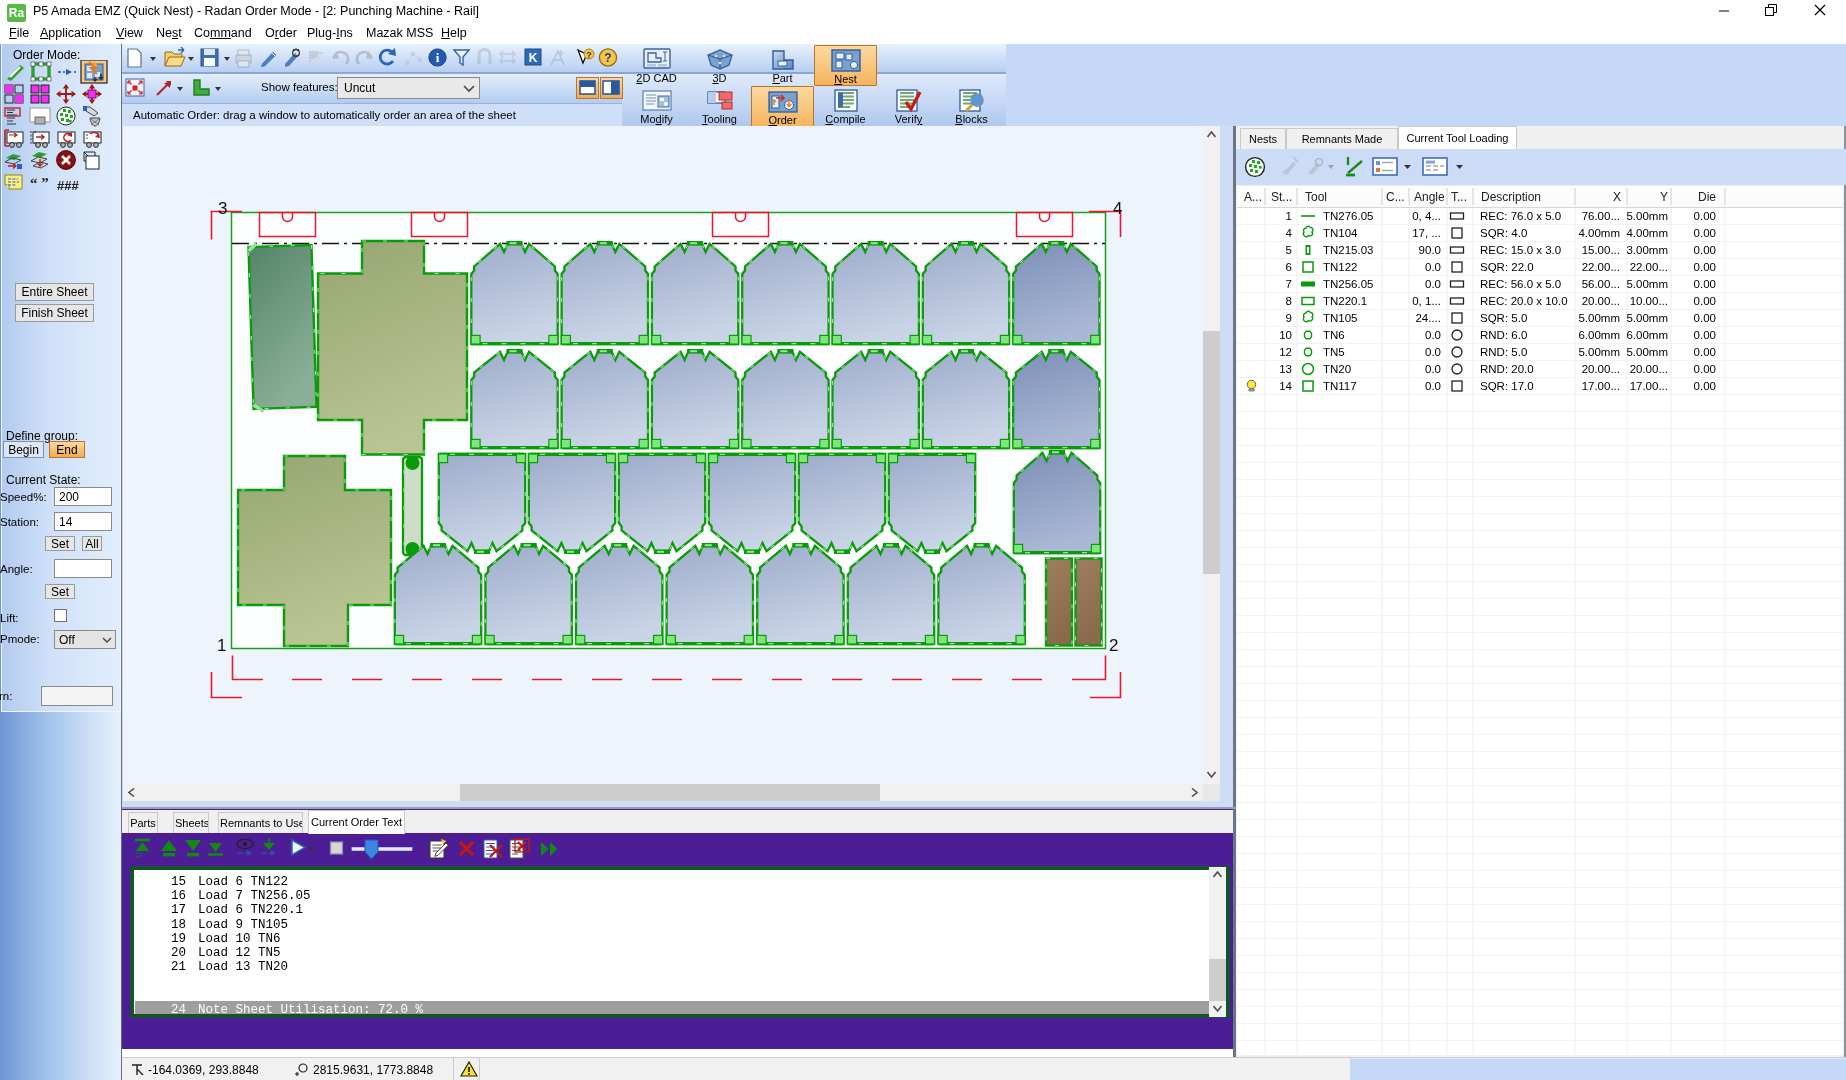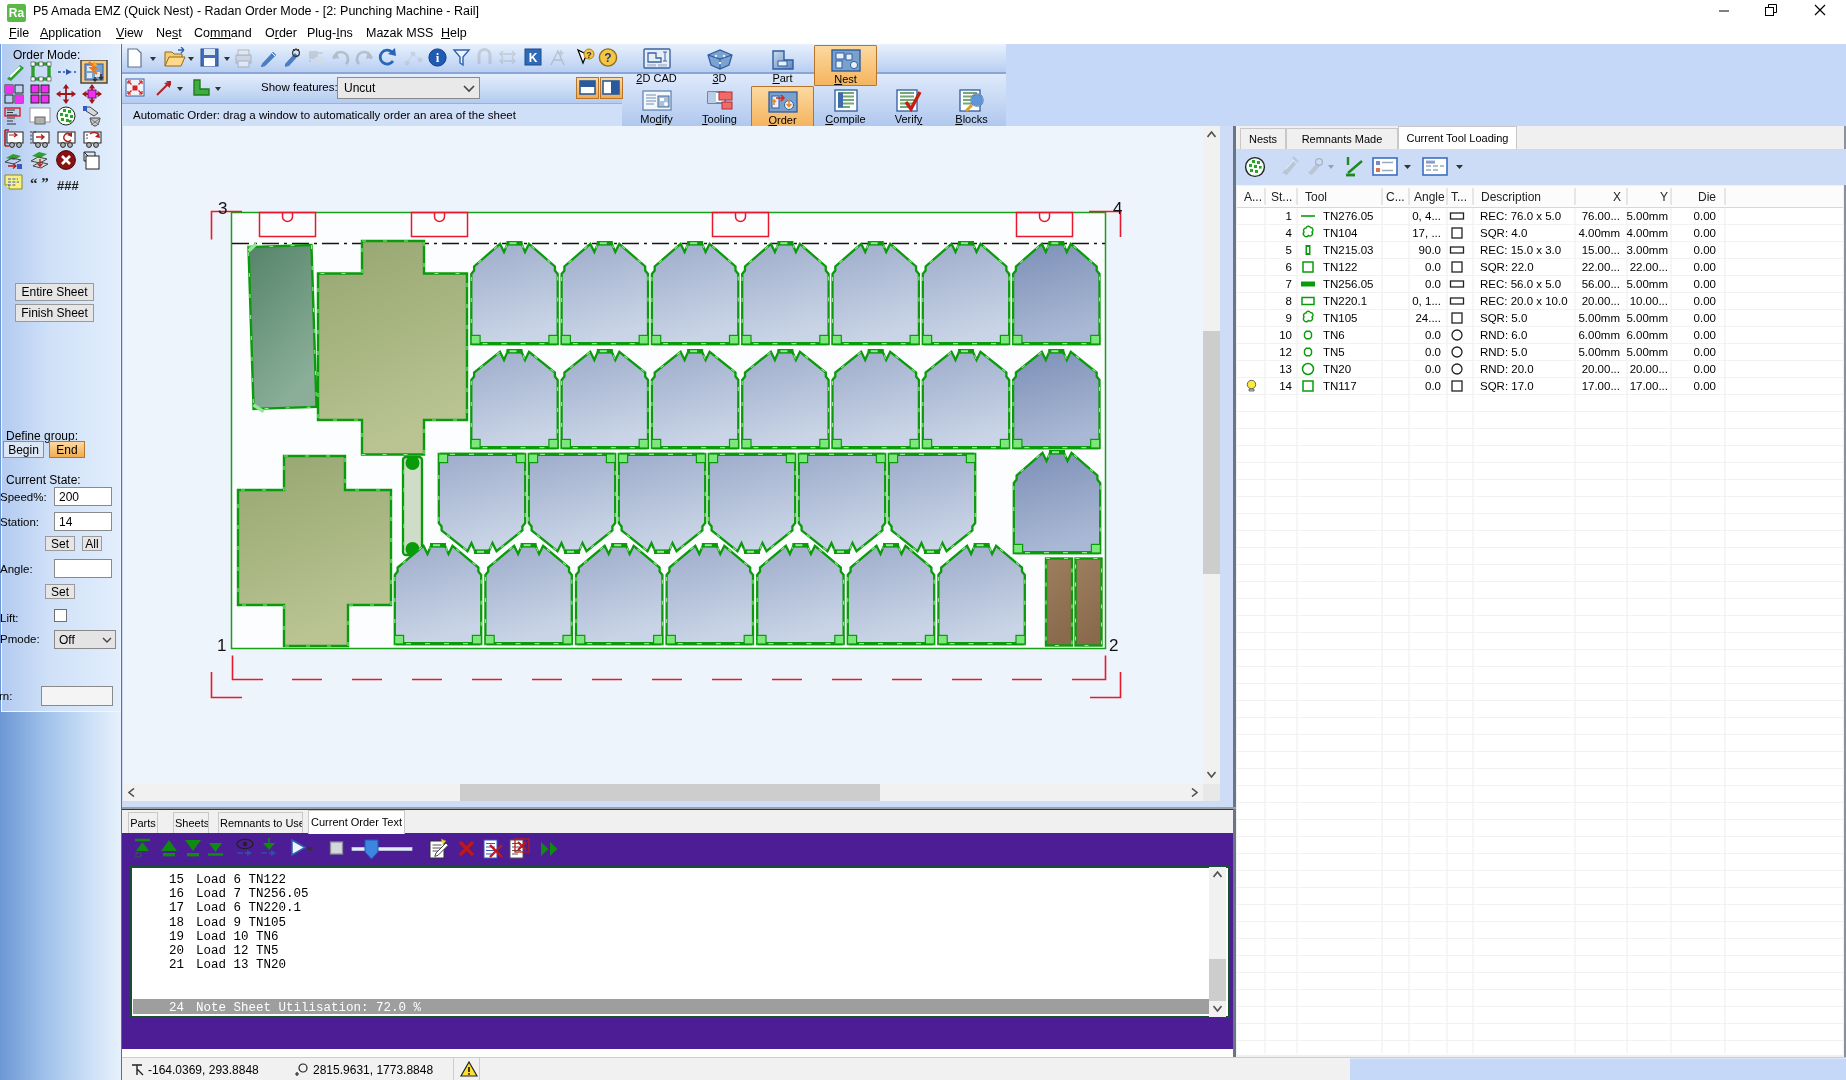--- a/index.html
+++ b/index.html
@@ -1152,21 +1152,21 @@
         <rect x="1" y="2" width="13" height="18" fill="#fff" stroke="#555"></rect>
         <path d="M3 5.5 h9 M3 9 h9 M3 12.5 h9 M3 16 h6" stroke="#555"></path>
         <rect x="6" y="1" width="14" height="13" fill="none" stroke="#c01818" stroke-width="1.3"></rect>
         <path d="M9 4 L17 12 M17 4 L9 12" stroke="#c01818" stroke-width="2.2"></path>
       </g>
 <g transform="translate(405,2)" fill="#108a10">
         <path d="M2 3 l7.5 7 -7.5 7 z M11 3 l7.5 7 -7.5 7 z"></path>
       </g>
 </svg>
 
-<div class="ab" style="left:8px;top:57px;width:1100px;height:152px;background:#fff;border:2px solid #14532d;font-family:'Liberation Mono',monospace;font-size:12.5px;overflow:hidden">
+<div class="ab" style="left:8px;top:57px;width:1100px;height:152px;background:#fff;border:4px solid #14532d;font-family:'Liberation Mono',monospace;font-size:12.5px;overflow:hidden">
 <div class="ab oline" style="top:5.0px"><span class="num">15</span><span class="txt">Load 6 TN122</span></div>
 <div class="ab oline" style="top:19.2px"><span class="num">16</span><span class="txt">Load 7 TN256.05</span></div>
 <div class="ab oline" style="top:33.4px"><span class="num">17</span><span class="txt">Load 6 TN220.1</span></div>
 <div class="ab oline" style="top:47.6px"><span class="num">18</span><span class="txt">Load 9 TN105</span></div>
 <div class="ab oline" style="top:61.8px"><span class="num">19</span><span class="txt">Load 10 TN6</span></div>
 <div class="ab oline" style="top:76.0px"><span class="num">20</span><span class="txt">Load 12 TN5</span></div>
 <div class="ab oline" style="top:90.2px"><span class="num">21</span><span class="txt">Load 13 TN20</span></div>
 <div class="ab" style="left:1px;top:131.3px;width:1076px;height:14.5px;background:#9e9e9e"></div>
 <div class="ab oline" style="top:132.8px;color:#fff"><span class="num">24</span><span class="txt">Note Sheet Utilisation: 72.0 %</span></div>
 </div>

